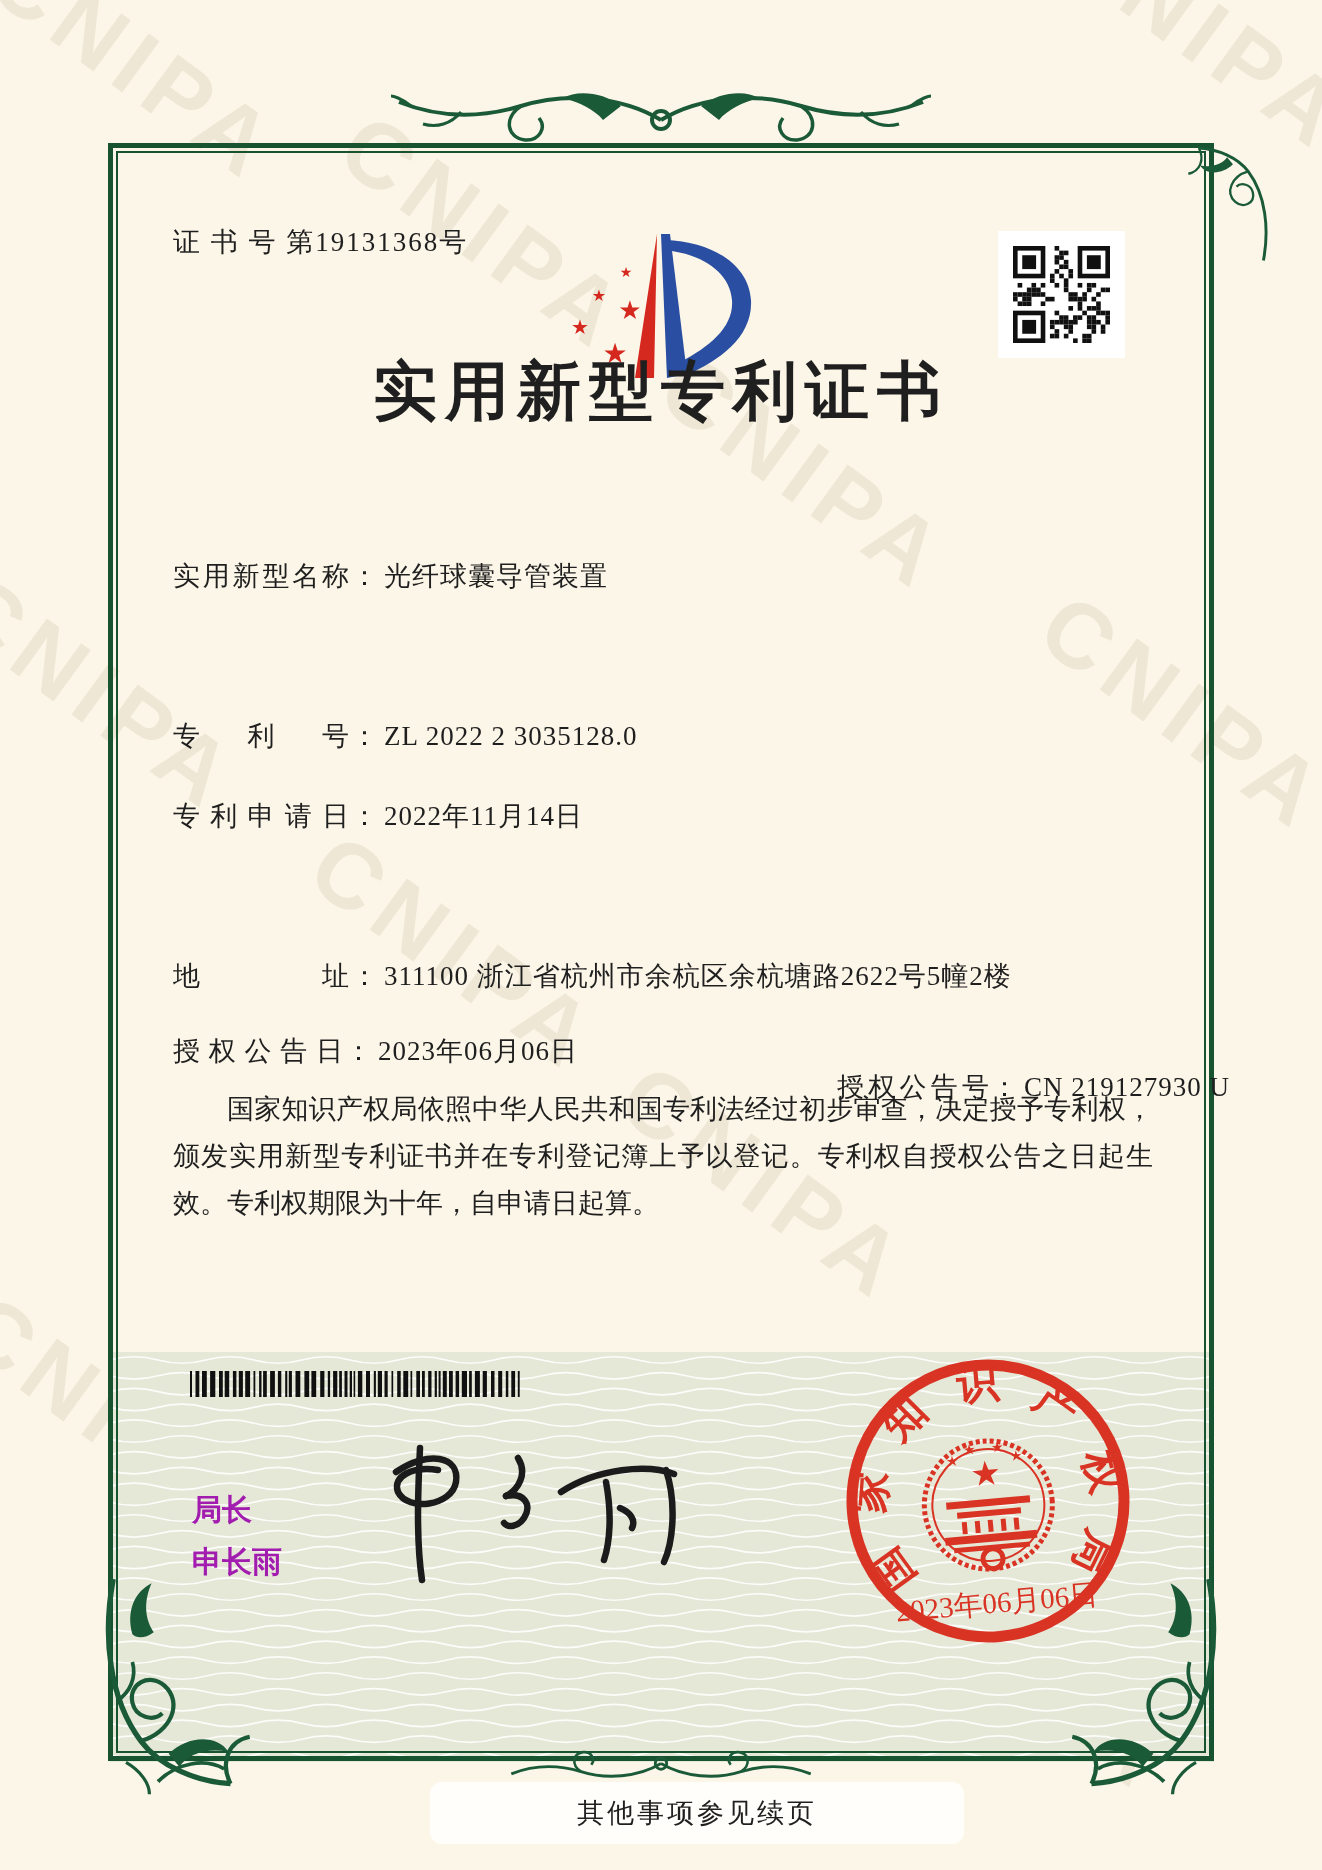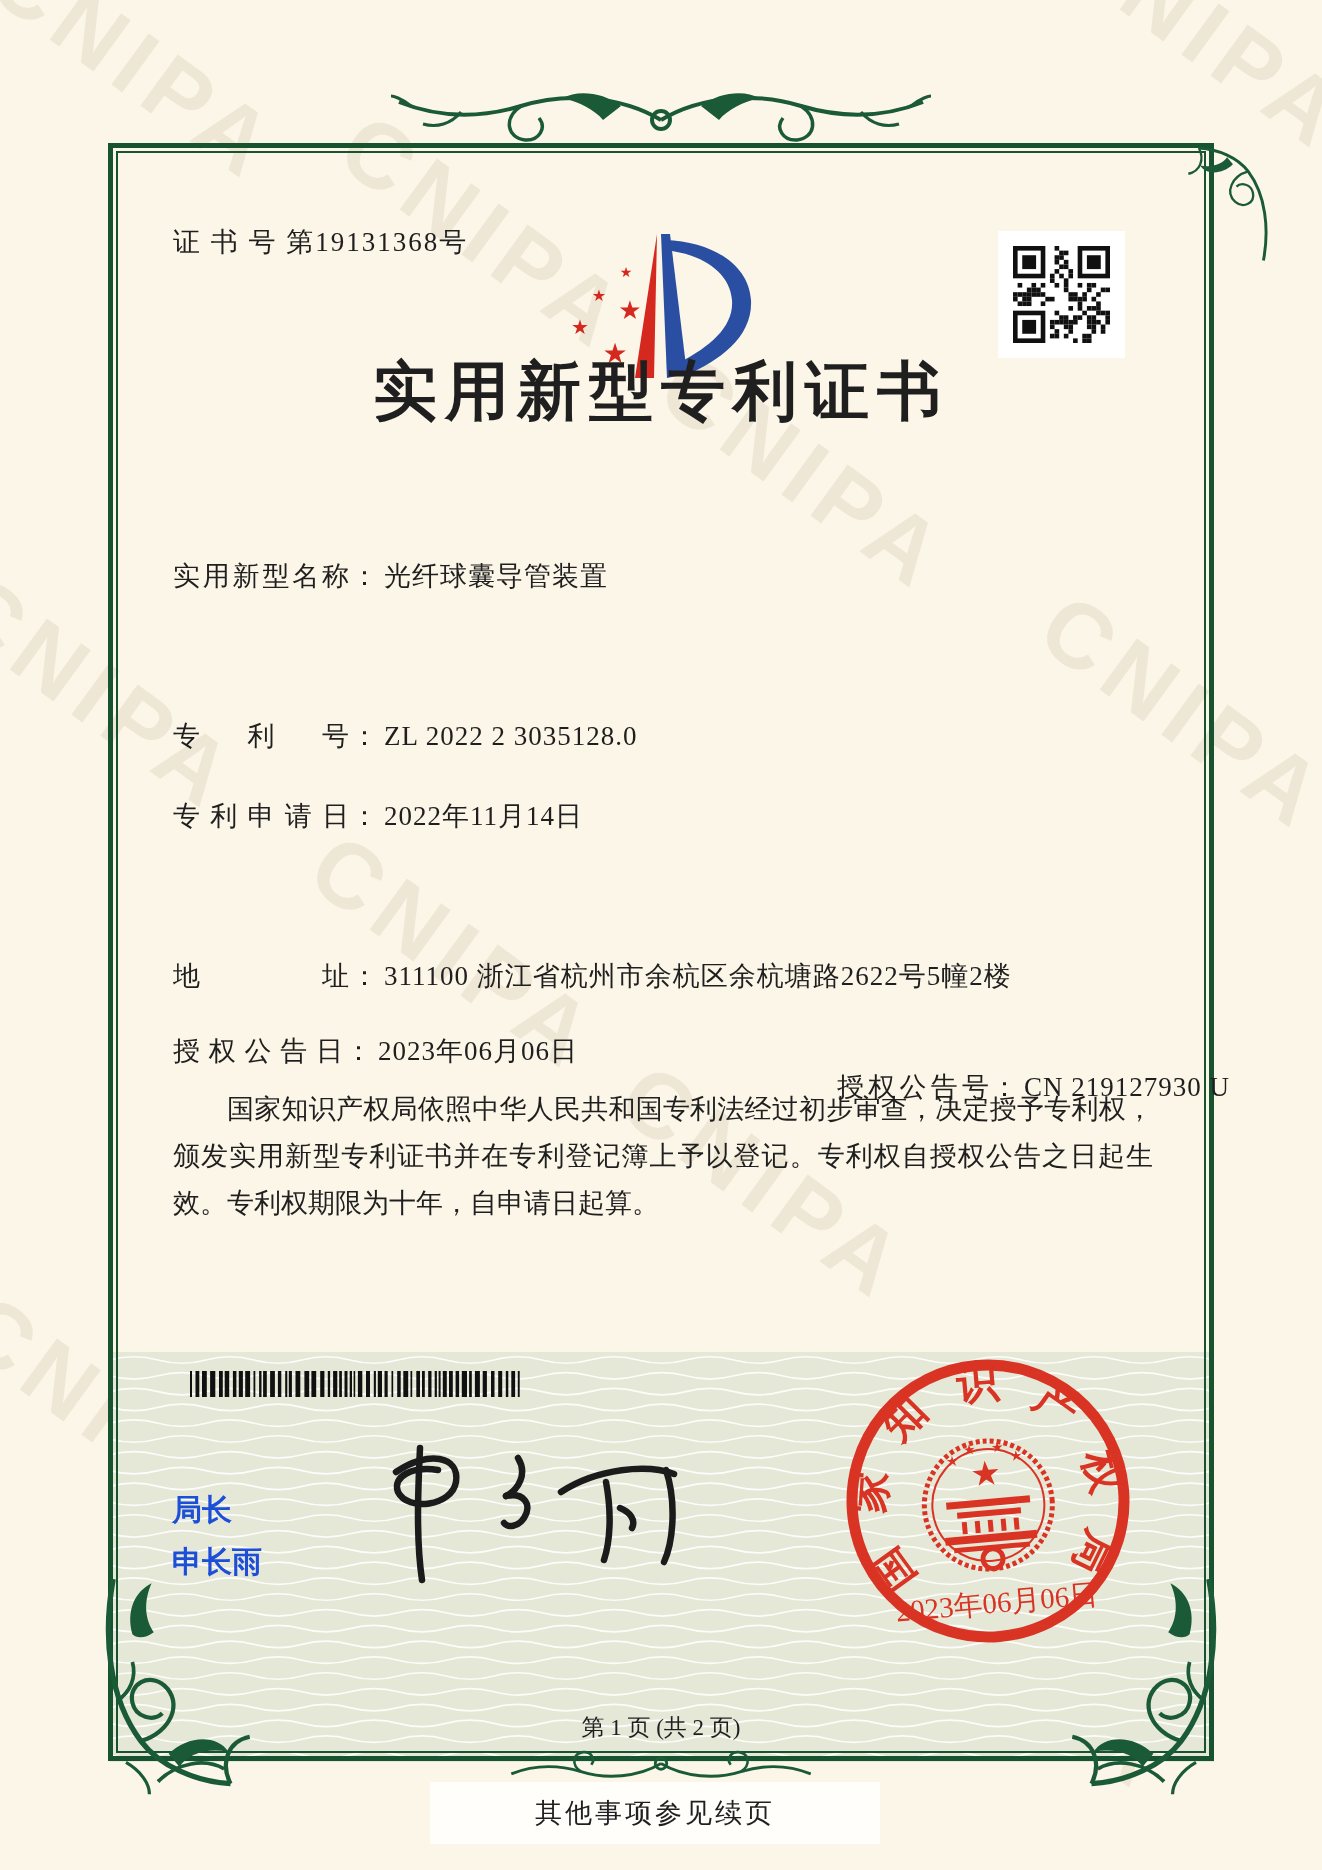--- a/index.html
+++ b/index.html
@@ -50,35 +50,35 @@
   .fcolon{display:inline-block; margin:0 6px 0 2px;}
   .fvalue{letter-spacing:1px;}
   .grant2{position:absolute; left:664px; top:0; white-space:nowrap;margin-top:36px;}
   .body-text{
     position:absolute; left:173px; top:1086px; width:980px;
     font-size:27px; line-height:47px; text-align:justify;
   }
   .body-text p{margin:0; text-indent:2em;}
   #barcode{position:absolute; left:190px; top:1371px; z-index:4;}
   .signer{
-    position:absolute; left:172px; z-index:4;
+    position:absolute; left:192px; z-index:4;
     font-family:"Liberation Sans","DejaVu Sans",sans-serif;
-    font-weight:700; font-size:30px; color:#1d4ed8;
+    font-weight:700; font-size:30px; color:#a21caf;
   }
   #signature{position:absolute; left:368px; top:1430px; z-index:5;}
   #signature path{stroke:#1b1b1b; fill:none; stroke-width:6.5; stroke-linecap:round;}
   #seal{position:absolute; left:838px; top:1351px; z-index:6;}
   .seal-char{font:700 42px "Liberation Serif","DejaVu Serif",serif; fill:#d92a1b; text-anchor:middle;}
   .seal-red{fill:#d92a1b;}
   .seal-stroke{stroke:#d92a1b; fill:none;}
   .page-number{position:absolute; left:0; right:0; top:1712px; text-align:center; font-size:23px; z-index:4;}
   .cont-strip{
-    position:absolute; left:430px; top:1782px; width:450px; height:62px;
+    position:absolute; left:430px; top:1782px; width:534px; height:62px;
     background:#fffefb; z-index:4; display:flex; align-items:center; justify-content:center;
-    font-size:27px; letter-spacing:3px;
+    font-size:27px; letter-spacing:3px;border-radius:12px;
   }
 </style>
 </head>
 <body>
 
 <div class="page">
 
   <span class="wm" style="left:-30px;top:10px">CNIPA</span>
   <span class="wm" style="left:1040px;top:-20px">CNIPA</span>
   <span class="wm" style="left:320px;top:180px">CNIPA</span>
@@ -448,17 +448,16 @@
             <rect x="24" y="19" width="5" height="12"></rect>
             <rect x="-46" y="33" width="92" height="8"></rect>
             <rect x="-38" y="44" width="76" height="5"></rect>
           </g>
           <circle class="seal-stroke" cx="0" cy="58" r="10" stroke-width="5"></circle>
         </g>
         <text class="seal-red" x="0" y="112" font-size="29" text-anchor="middle" font-family="'Liberation Serif','DejaVu Serif',serif">2023年06月06日</text>
       </g>
     </svg>
 
-    <div class="page-number">第 1 页 (共 2 页)</div>
 
     <div class="cont-strip">其他事项参见续页</div>
   </div>
 </div>
 
 </body></html>

